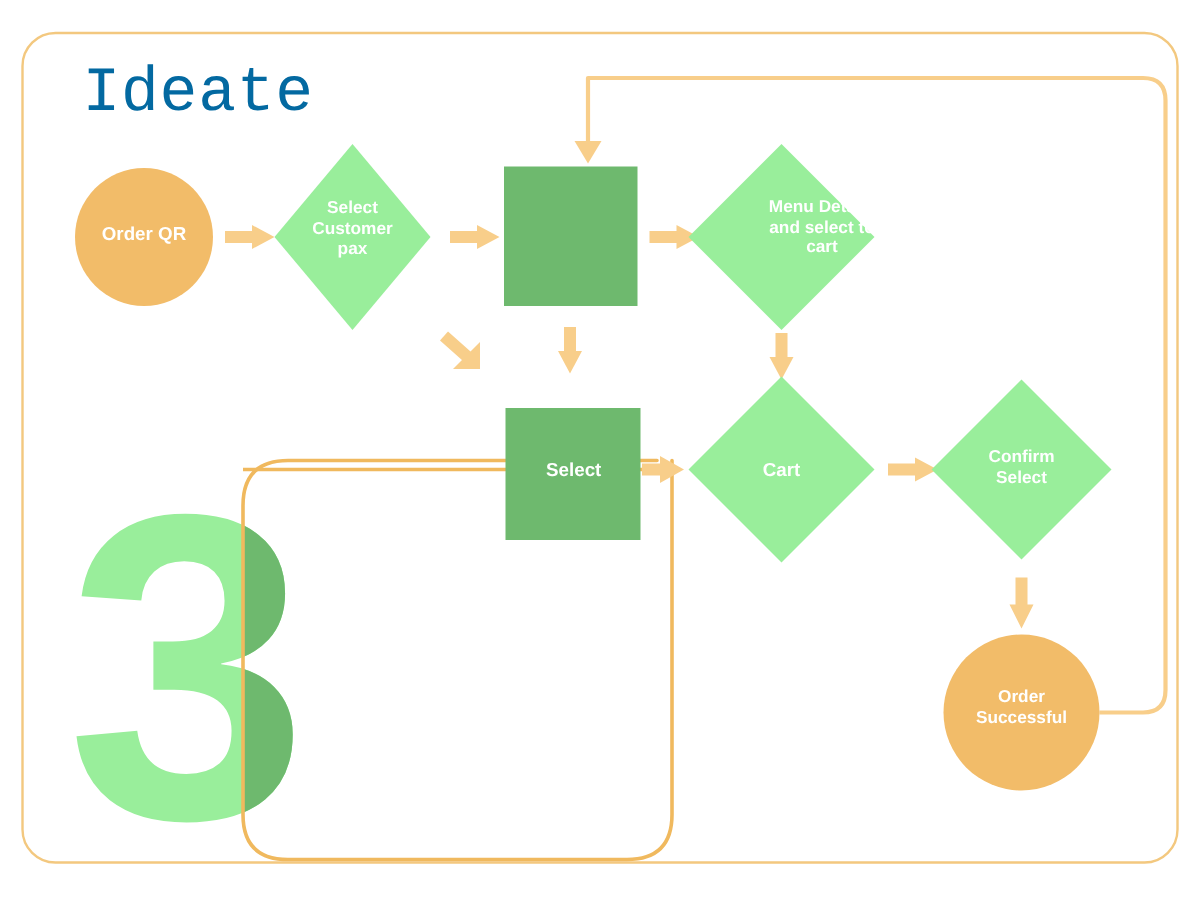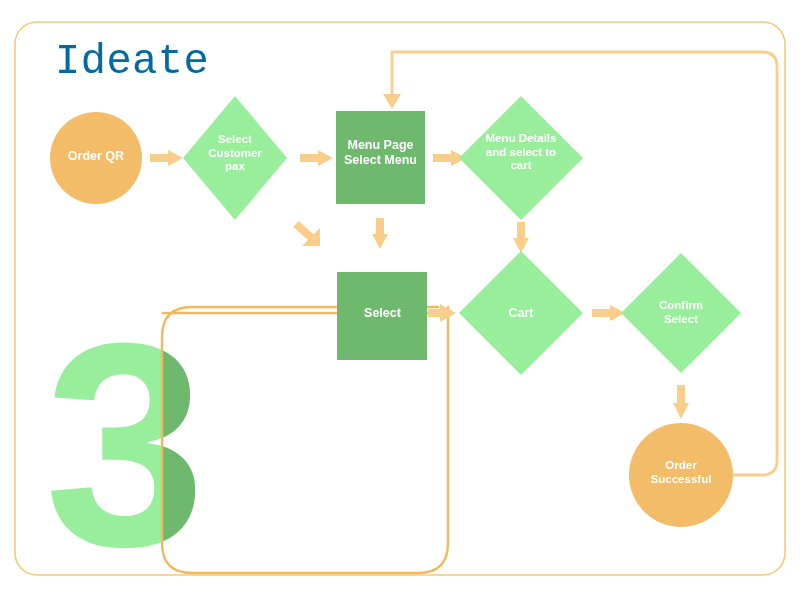--- a/index.html
+++ b/index.html
@@ -136,24 +136,22 @@
   </svg>
 
   <div class="slide-title">Ideate</div>
 
   <div class="node-label lbl-md" style="left:46px; top:149px; width:100px;">Order QR</div>
 
   <div class="node-label lbl-sm" style="left:185px; top:133px; width:100px;">Select
 Customer
 pax</div>
 
-  <div class="node-label lbl-md" style="left:333px; top:138px; width:95px;">Menu Page
-Select Menu</div>
 
-  <div class="node-label lbl-sm" style="left:462px; top:132px; width:118px;">Menu Details
+  <div class="node-label lbl-sm" style="left:489px; top:132px; width:118px;">Menu Details
 and select to
 cart</div>
 
   <div class="node-label lbl-md" style="left:335px; top:306px; width:95px;">Select</div>
 
   <div class="node-label lbl-md" style="left:471px; top:306px; width:100px;">Cart</div>
 
   <div class="node-label lbl-sm" style="left:631px; top:299px; width:100px;">Confirm
 Select</div>
 

